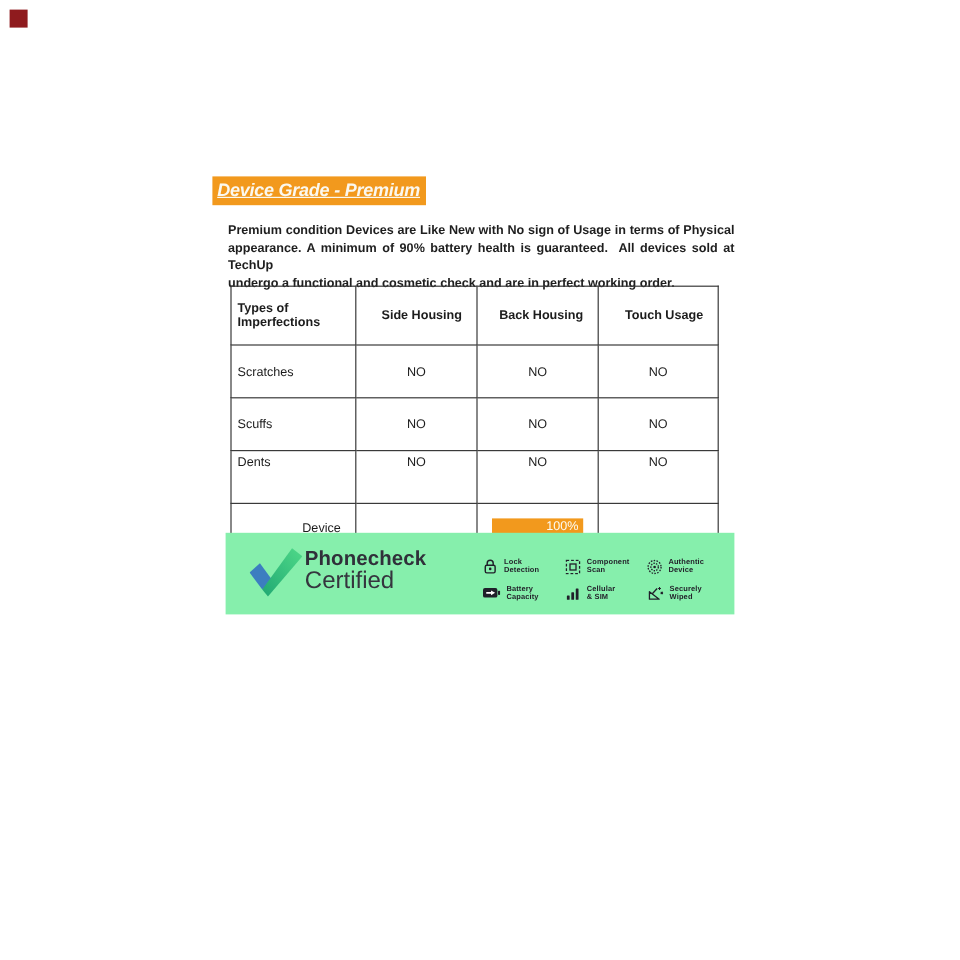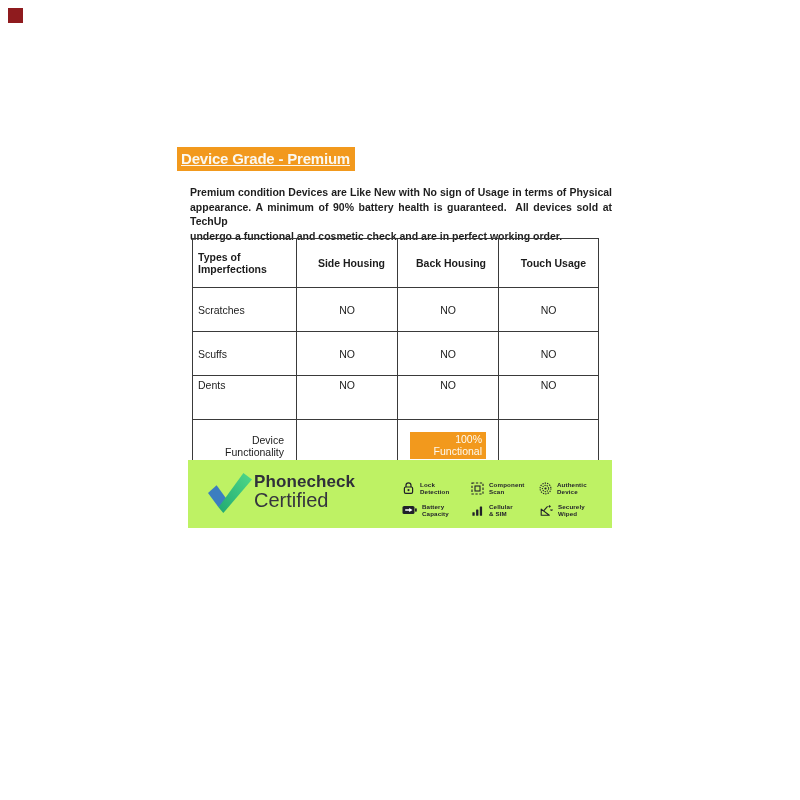--- a/index.html
+++ b/index.html
@@ -3,39 +3,39 @@
 <meta charset="utf-8">
 <style>
   html,body{margin:0;padding:0;background:#fff;}
   .page{position:relative;width:800px;height:800px;background:#ffffff;overflow:hidden;
         font-family:"Liberation Sans",sans-serif;}
 
   .corner-marker{position:absolute;left:8px;top:8px;width:15px;height:15px;background:#8F1B1E;}
 
   .grade-header{position:absolute;left:177px;top:147px;display:inline-block;
     background:#F2991D;color:#FBF8EF;font-weight:700;font-size:15px;letter-spacing:-0.2px;
-    padding:3px 5px 4px 4px;text-decoration:underline;text-decoration-thickness:1px;}
+    padding:3px 5px 4px 4px;text-decoration:underline;text-decoration-thickness:1px;font-style:italic;}
 
   .description{position:absolute;left:190px;top:185px;width:422px;
     font-size:10.5px;font-weight:700;color:#1e1e1e;line-height:14.6px;}
   .description .line{text-align:justify;text-align-last:justify;}
   .description .line.last{text-align:left;text-align-last:left;}
 
   table.imperfections{position:absolute;left:192px;top:238px;width:406px;
     border-collapse:collapse;table-layout:fixed;font-size:10.5px;color:#1c1c1c;}
   table.imperfections th,table.imperfections td{border:1px solid #3a3a3a;padding:12px;overflow:hidden;}
   table.imperfections th{font-weight:700;height:20px;text-align:right;}
   table.imperfections th.c0{text-align:left;padding-left:5px;}
   table.imperfections td{height:19px;text-align:center;font-weight:400;}
   table.imperfections td.c0{text-align:left;padding-left:5px;}
   table.imperfections tr.tall td{height:28px;vertical-align:top;padding-top:3px;}
   table.imperfections tr.func td{height:20px;text-align:right;}
   .hl{display:inline-block;background:#F2991D;color:#FDFAF1;padding:1px 4px 2px 4px;}
 
-  .cert-bar{position:absolute;left:188px;top:460px;width:424px;height:68px;background:#bef264;}
+  .cert-bar{position:absolute;left:188px;top:444px;width:424px;height:68px;background:#86efac;}
   .logo-check{position:absolute;left:20px;top:12px;}
   .brand{position:absolute;left:66px;top:13px;color:#30303a;}
   .brand .b1{font-size:17px;font-weight:700;line-height:18px;letter-spacing:0.1px;}
   .brand .b2{font-size:20px;font-weight:400;line-height:18px;color:#35353e;}
 
   .badge{position:absolute;display:flex;align-items:center;gap:5px;}
   .badge svg{flex:0 0 auto;}
   .blabel{font-weight:700;font-size:10px;line-height:11px;color:#23232b;
     transform:scale(0.62);transform-origin:0 50%;letter-spacing:0.2px;white-space:nowrap;}
   .bpos1{left:214px;top:17px;}

